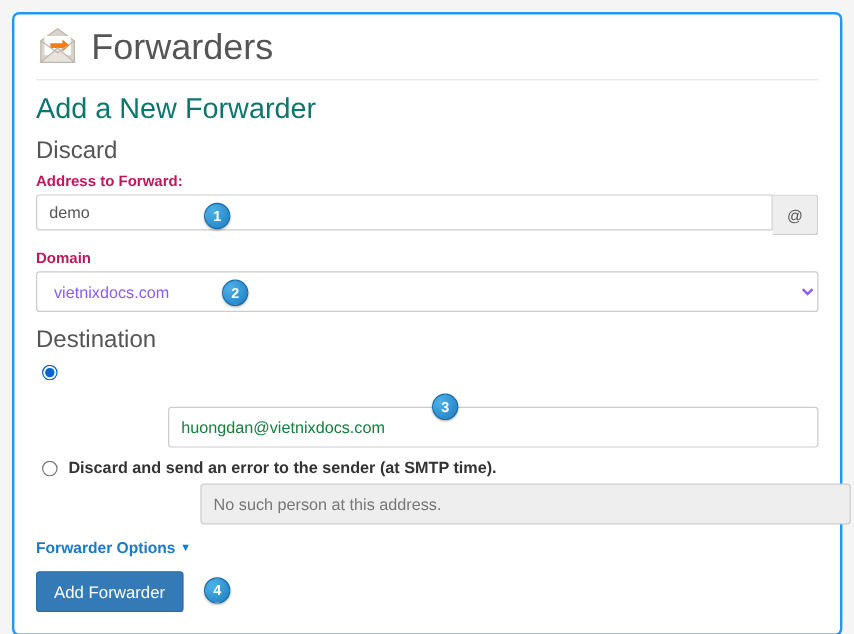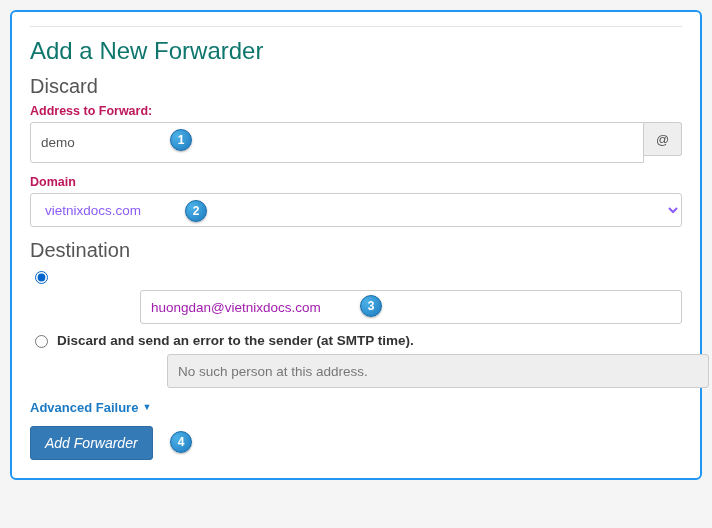--- a/index.html
+++ b/index.html
@@ -60,21 +60,21 @@
     display: flex;
     width: 100%;
   }
   .text-input {
     flex: 1;
     padding: 7px 10px;
     font-size: 13.5px;
     border: 1px solid #ccc;
     border-radius: 3px 0 0 3px;
     color: #555;
-    height: 41px;
+    height: 30px;
   }
   .input-addon {
     width: 38px;
     height: 34px;
     border: 1px solid #ccc;
     border-left: none;
     background: #eee;
     display: flex;
     align-items: center;
     justify-content: center;
@@ -110,21 +110,22 @@
   .indent {
     margin-left: 110px;
   }
   .dest-input {
     width: 100%;
     height: 34px;
     padding: 7px 10px;
     font-size: 13.5px;
     border: 1px solid #ccc;
     border-radius: 3px;
-    color: #a21caf;
+    color: #15803d;
+    margin-top: 16px;
   }
   .failure-label {
     font-size: 12.5px;
     font-weight: 600;
     margin: 4px 0 4px 0;
     color: #333;
   }
   .failure-input {
     width: 100%;
     height: 34px;
@@ -152,21 +153,20 @@
   }
   .btn-primary {
     background: #337ab7;
     color: #fff;
     border: 1px solid #2e6da4;
     padding: 8px 14px;
     font-size: 14px;
     border-radius: 3px;
     cursor: pointer;
     margin-top: 10px;
-    font-style: italic;
   }
   .marker {
     position: absolute;
     width: 22px;
     height: 22px;
     border-radius: 50%;
     background: radial-gradient(circle at 30% 30%, #4db2e8, #1d7bbf);
     color: #fff;
     font-size: 12px;
     font-weight: 600;
@@ -177,20 +177,32 @@
     box-shadow: 0 1px 2px rgba(0,0,0,0.3);
     pointer-events: none;
   }
   .discard-block { margin-top: 8px; }
 </style>
 </head>
 <body>
 
 <div class="panel">
 
+  <div class="header">
+    <span class="envelope-icon">
+      <svg width="36" height="36" viewBox="0 0 36 36">
+        <polygon points="4,12 18,2 32,12 32,30 4,30" fill="#d8d3cc" stroke="#bdb6ad" stroke-width="1"></polygon>
+        <rect x="7" y="8" width="22" height="16" fill="#fff"></rect>
+        <polygon points="12,14 22,14 22,11 28,16 22,21 22,18 12,18" fill="#f27b1a"></polygon>
+        <polygon points="4,30 18,18 32,30" fill="#e8e3da" stroke="#bdb6ad" stroke-width="1"></polygon>
+        <polyline points="4,12 18,22 32,12" fill="none" stroke="#bdb6ad" stroke-width="1"></polyline>
+      </svg>
+    </span>
+    <h1>Forwarders</h1>
+  </div>
 
   <hr class="sep">
 
   <h2>Add a New Forwarder</h2>
 
   <h3>Discard</h3>
 
   <div class="field-row" style="position:relative;">
     <span class="label">Address to Forward:</span>
     <div class="input-group">
@@ -220,21 +232,21 @@
 
   <div class="radio-row discard-block">
     <input type="radio" name="dest" style="">
     <span class="rlabel">Discard and send an error to the sender (at SMTP time).</span>
   </div>
   <div class="indent">
     <input class="failure-input" disabled="" value="No such person at this address." style="">
   </div>
 
   <div class="adv-link">
-    <span>Advanced Failure</span>
+    <span>Forwarder Options</span>
     <span class="caret">▼</span>
   </div>
 
   <div style="position:relative;">
     <button class="btn-primary">Add Forwarder</button>
     <span class="marker" style="left:140px; top:15px;">4</span>
   </div>
 
 </div>
 

